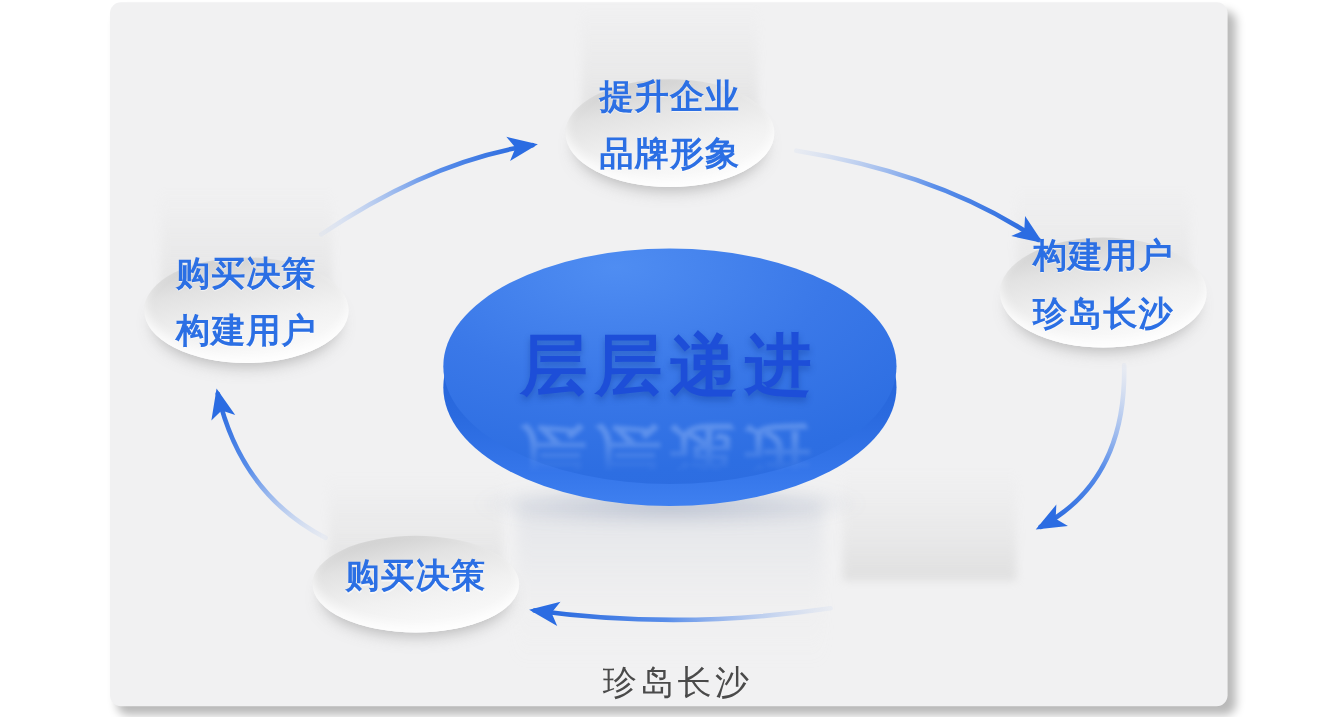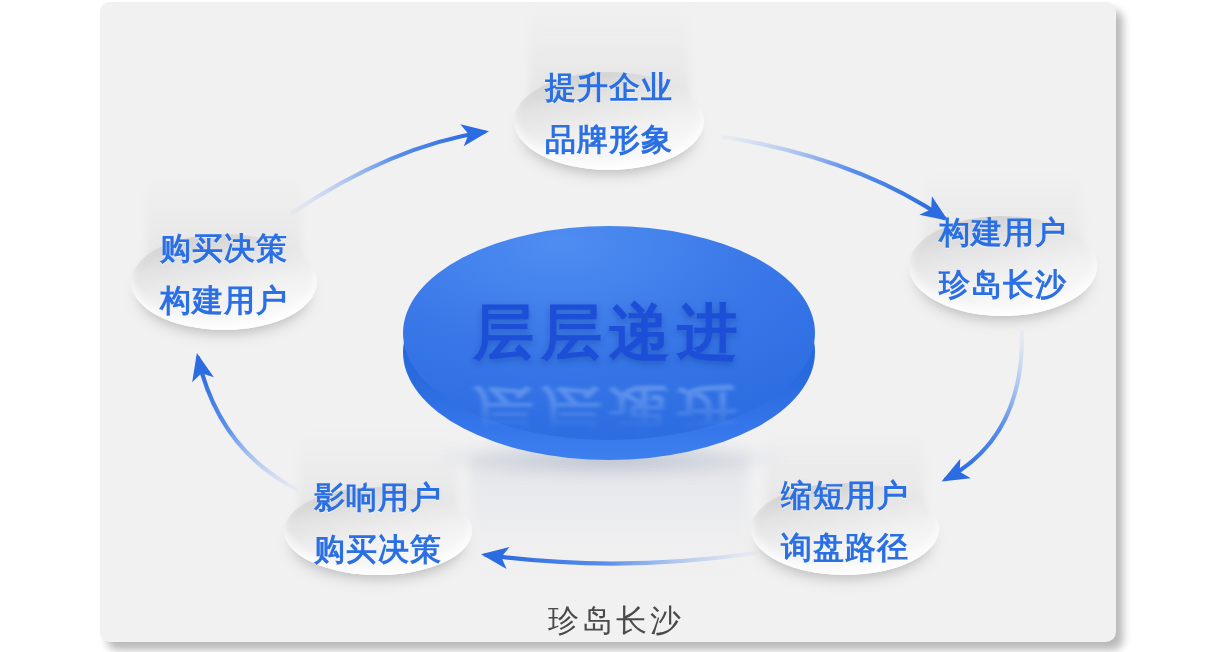--- a/index.html
+++ b/index.html
@@ -131,33 +131,24 @@
 
   <div class="node node-right">
     <div class="ellipse">
       <div class="nlabel">
         <span>构建用户</span>
         <span>珍岛长沙</span>
       </div>
     </div>
   </div>
 
-  <div class="node node-bottom-right">
-    <div class="ellipse">
-      <div class="nlabel">
-        <span>缩短用户</span>
-        <span>询盘路径</span>
-      </div>
-    </div>
-  </div>
 
   <div class="node node-bottom-left">
     <div class="ellipse">
       <div class="nlabel">
-        <span>影响用户</span>
         <span>购买决策</span>
       </div>
     </div>
   </div>
 
   <div class="node node-left">
     <div class="ellipse">
       <div class="nlabel">
         <span>购买决策</span>
         <span>构建用户</span>

